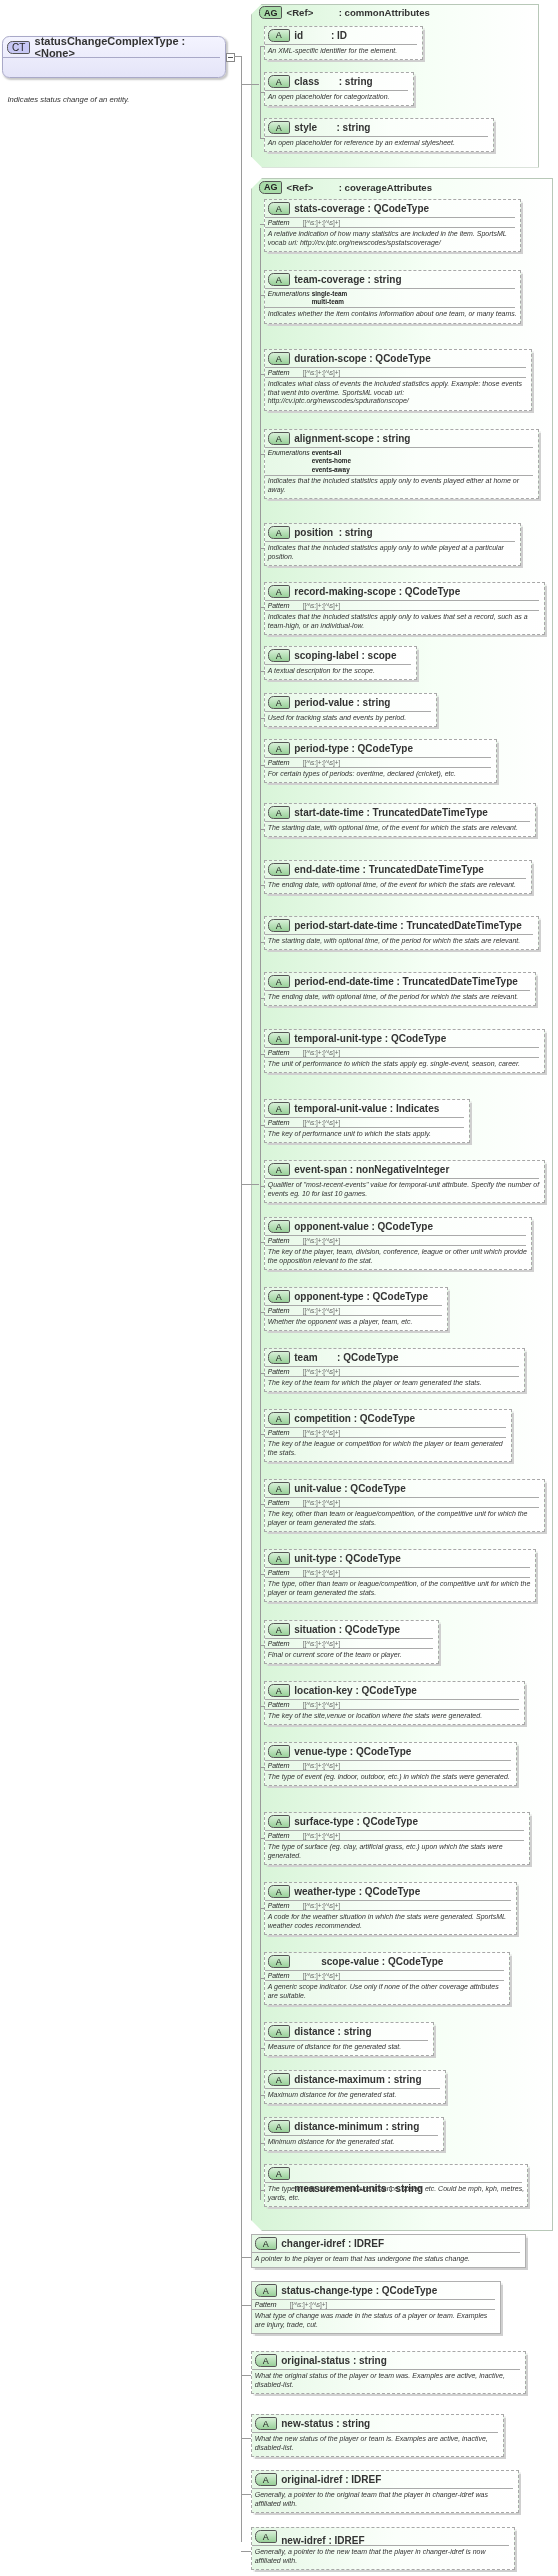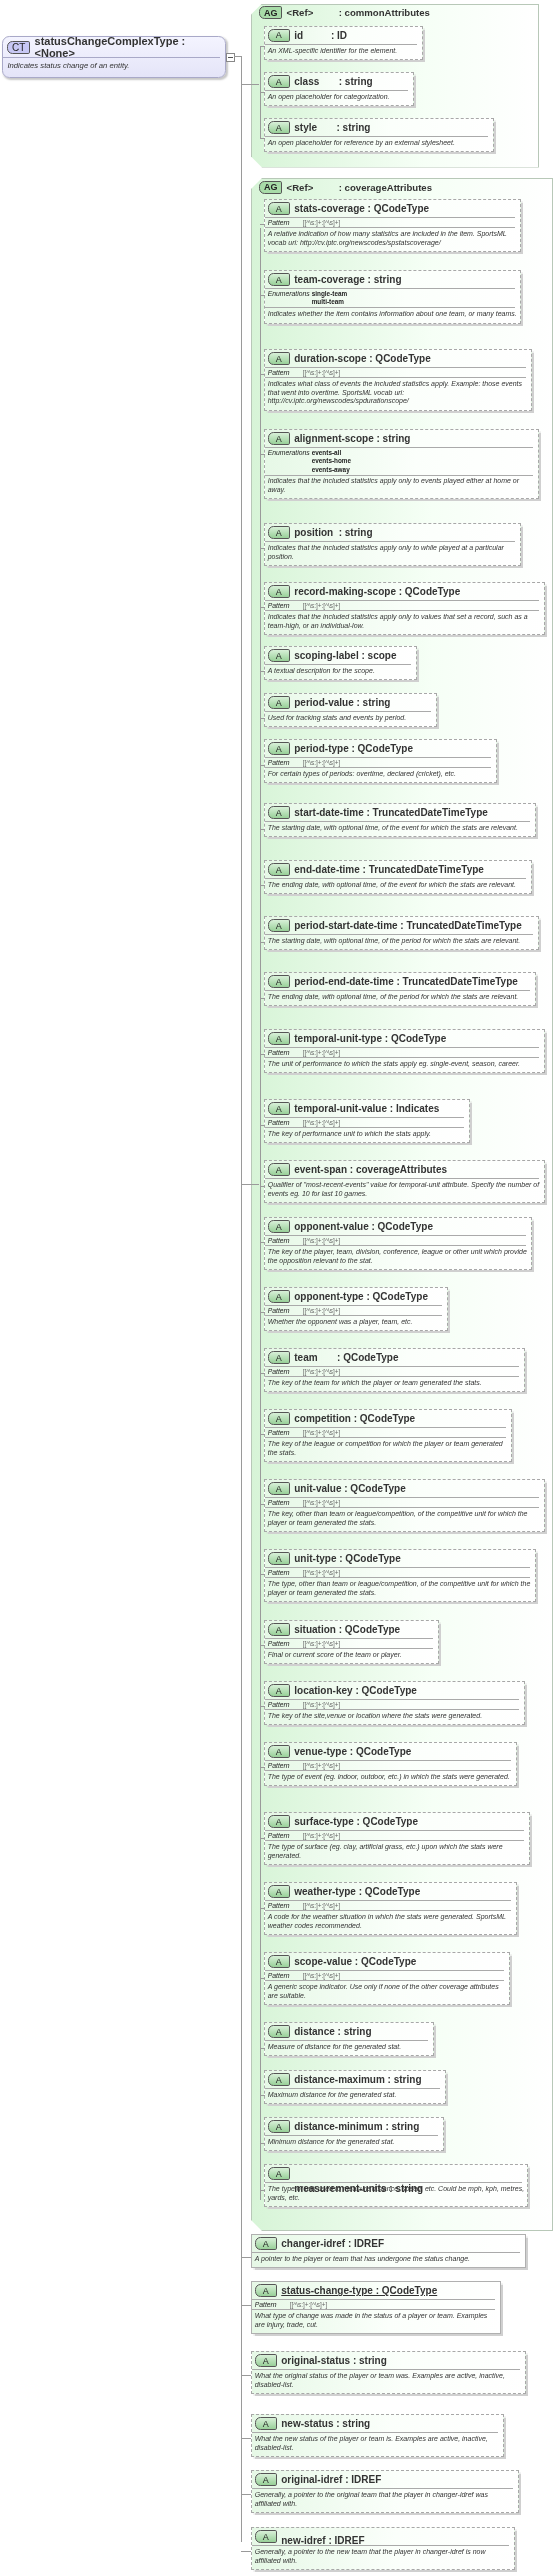--- a/index.html
+++ b/index.html
@@ -11,21 +11,21 @@
   .ct-box { position:absolute; left:1.8px; top:36px; width:222px; height:40px;
             background:linear-gradient(#f4f4ff,#e4e4f8); border:0.9px solid #a9a9c8;
             border-radius:7.3px; box-shadow:1.8px 1.8px 1.8px #c8c8c8; }
   .ct-head { display:flex; align-items:center; height:20px; padding-left:4.6px; border-bottom:0.9px solid #a9a9c8; margin:0 4.6px 0 0;}
   .badge { display:inline-flex; align-items:center; justify-content:center; font-size:9px;
            height:11px; padding:0 3.6px; border:0.9px solid #555; border-radius:5.5px 1.8px 1.8px 5.5px; margin-right:4.6px; }
   .badge.ct { background:#c8c8f4; color:#222; font-size:10px; }
   .badge.ag { background:#a8dca8; color:#222; }
   .badge.a  { background:linear-gradient(#d8f0d8,#98d098); color:#222; width:14.6px; padding:0 2.7px; }
   .ct-title { font-weight:bold; font-size:11px; color:#333; }
-  .ct-desc { font-style:italic; font-size:7.7px; padding:2.7px 4.6px; color:#333; }
+  .ct-desc { font-style:italic; font-size:7.7px; padding:2.7px 4.6px; color:#333;margin-top:34px; }
   .toggle { position:absolute; left:226px; top:53px; width:7.3px; height:7.3px; border:0.9px solid #888; background:#fff; }
   .toggle::after { content:""; position:absolute; left:0.9px; top:2.7px; width:5.5px; height:0.9px; background:#555; }
 
   
   .ag-box { position:absolute; background:linear-gradient(90deg,#d7f4d7,#f6fff6 60%,#fff);
             border:0.9px solid #b8c8b8; box-shadow:1.8px 1.8px 1.8px #c8c8c8;
             clip-path: polygon(11px 0,100% 0,100% 100%,11px 100%,0 calc(100% - 11px),0 11px); }
   .ag-head { display:flex; align-items:center; height:16.4px; padding-left:7.3px; font-size:9.6px; font-weight:bold; color:#333; }
   .ag-head .ref { font-weight:bold; margin-right:25.5px; }
 
@@ -255,21 +255,21 @@
       <div class="row">
         <span class="k">Pattern</span>
         <span class="v">[[^\s:]+:[^\s]+]</span>
       </div>
       <div class="desc">The key of performance unit to which the stats apply.</div>
     </div>
     <div class="line" style="left: 260px; top: 1125px; width: 4.6px; height: 0.9px;"></div>
     <div class="attr" style="left: 264px; top: 1160px; width: 279px;">
       <div class="attr-head">
         <span class="badge a">A</span>
-        <span class="attr-name" style="white-space: pre;">event-span : coverageAttributes</span>
+        <span class="attr-name" style="white-space: pre;">event-span : nonNegativeInteger</span>
       </div>
       <div class="desc">Qualifier of "most-recent-events" value for temporal-unit attribute. Specify the number of events eg. 10 for last 10 games.</div>
     </div>
     <div class="line" style="left: 260px; top: 1186px; width: 4.6px; height: 0.9px;"></div>
     <div class="attr" style="left: 264px; top: 1217px; width: 266px;">
       <div class="attr-head">
         <span class="badge a">A</span>
         <span class="attr-name" style="white-space: pre;">opponent-value : QCodeType</span>
       </div>
       <div class="row">
@@ -395,21 +395,21 @@
       <div class="row">
         <span class="k">Pattern</span>
         <span class="v">[[^\s:]+:[^\s]+]</span>
       </div>
       <div class="desc">A code for the weather situation in which the stats were generated. SportsML weather codes recommended.</div>
     </div>
     <div class="line" style="left: 260px; top: 1908px; width: 4.6px; height: 0.9px;"></div>
     <div class="attr" style="left: 264px; top: 1952px; width: 244px;">
       <div class="attr-head">
         <span class="badge a">A</span>
-        <span class="attr-name" style="white-space: pre;">scope-value : QCodeType</span>
+        <span class="attr-name" style="white-space: pre; margin-left: 27px;">scope-value : QCodeType</span>
       </div>
       <div class="row">
         <span class="k">Pattern</span>
         <span class="v">[[^\s:]+:[^\s]+]</span>
       </div>
       <div class="desc">A generic scope indicator. Use only if none of the other coverage attributes are suitable.</div>
     </div>
     <div class="line" style="left: 260px; top: 1978px; width: 4.6px; height: 0.9px;"></div>
     <div class="attr" style="left: 264px; top: 2022px; width: 168px;">
       <div class="attr-head">
@@ -447,21 +447,21 @@
       <div class="attr-head">
         <span class="badge a">A</span>
         <span class="attr-name" style="white-space: pre;">changer-idref : IDREF</span>
       </div>
       <div class="desc">A pointer to the player or team that has undergone the status change.</div>
     </div>
     <div class="line" style="left: 241px; top: 2257px; width: 10px; height: 0.9px;"></div>
     <div class="attr solid" style="left: 251px; top: 2281px; width: 248px;">
       <div class="attr-head">
         <span class="badge a">A</span>
-        <span class="attr-name" style="white-space: pre; text-decoration: underline;">status-change-type : QCodeType</span>
+        <span class="attr-name" style="white-space: pre;">status-change-type : QCodeType</span>
       </div>
       <div class="row">
         <span class="k">Pattern</span>
         <span class="v">[[^\s:]+:[^\s]+]</span>
       </div>
       <div class="desc">What type of change was made in the status of a player or team. Examples are injury, trade, cut.</div>
     </div>
     <div class="line" style="left: 241px; top: 2305px; width: 10px; height: 0.9px;"></div>
     <div class="attr" style="left: 251px; top: 2351px; width: 273px;">
       <div class="attr-head">

